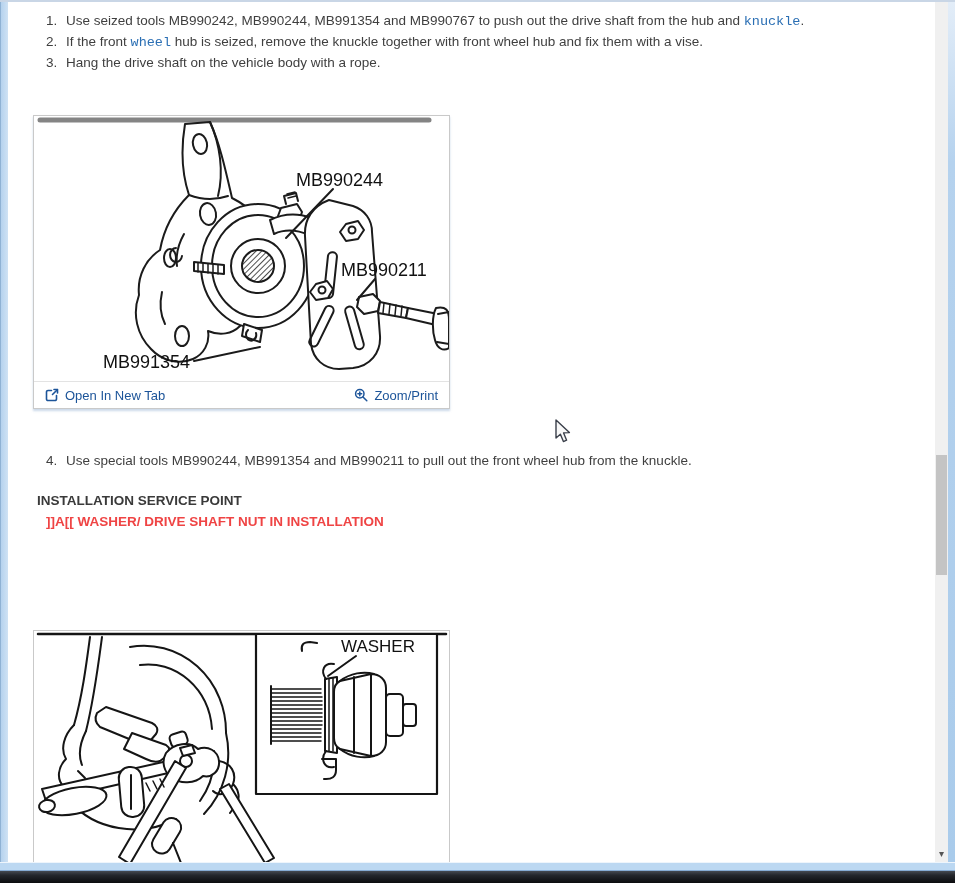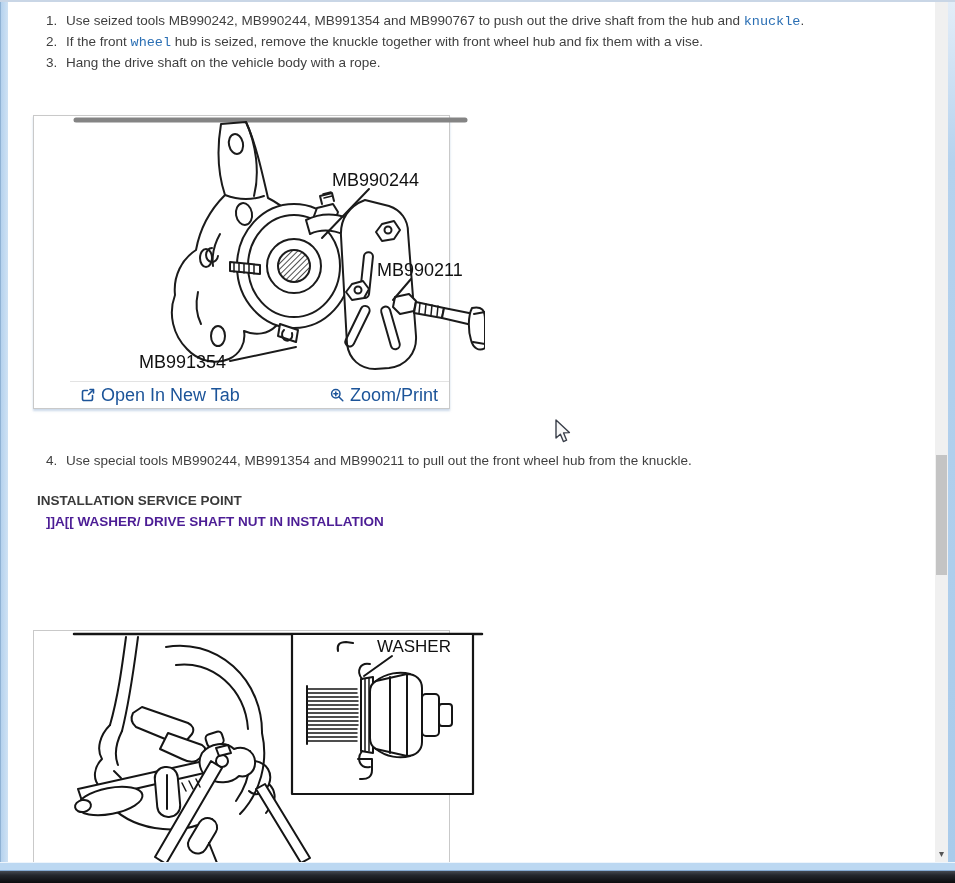--- a/index.html
+++ b/index.html
@@ -17,30 +17,30 @@
   .scroll-btn{position:absolute;left:0;bottom:0;width:13px;height:16px;background:#f0f0f0;color:#555;font-size:10px;line-height:15px;text-align:center;}
   
   .content{position:absolute;left:8px;top:2px;width:927px;height:860px;background:#fff;overflow:hidden;font-size:13.5px;color:#3f3f3f;}
   .steps{position:absolute;left:38px;top:9px;line-height:20px;white-space:nowrap;}
   .step{display:flex;}
   .step .num{width:15px;margin-right:5px;text-align:left;flex:none;}
   .ilink{color:#2b6fb4;text-decoration:none;cursor:pointer;font-family:Liberation Mono, monospace;}
   .step4{position:absolute;left:38px;top:449px;line-height:20px;display:flex;white-space:nowrap;}
   .step4 .num{width:15px;margin-right:5px;flex:none;}
   .h-service{position:absolute;left:29px;top:491px;font-weight:bold;color:#3a3a3a;}
-  .h-sub{position:absolute;left:38px;top:512px;font-weight:bold;color:#4c1d95;}
+  .h-sub{position:absolute;left:38px;top:512px;font-weight:bold;color:#ef4444;}
   .caution{position:absolute;left:25px;top:552px;width:886px;line-height:21px;text-indent:13px;margin:0;}
   .caution b{color:#3a3a3a;margin-right:4px;}
   
-  .figbox{position:absolute;left:25px;width:417px;background:#fff;border:1px solid #c9c9c9;box-shadow:0 2px 2px rgba(160,185,215,.55);padding-left:36px;}
+  .figbox{position:absolute;left:25px;width:417px;background:#fff;border:1px solid #c9c9c9;box-shadow:0 2px 2px rgba(160,185,215,.55);}
   .figbox1{top:113px;height:294px;}
   .figbox2{top:628px;height:310px;box-shadow:none;}
   .fig-img{display:block;}
   .fig-links{height:27px;border-top:1px solid #e3e3e3;display:flex;align-items:center;justify-content:space-between;padding:0 11px;}
-  .fig-link{display:flex;align-items:center;gap:6px;color:#1c5499;font-size:18px;cursor:pointer;text-decoration:none;}
+  .fig-link{display:flex;align-items:center;gap:6px;color:#1c5499;font-size:13px;cursor:pointer;text-decoration:none;}
   .fig-link svg{flex:none;}
   
   .cursor{position:absolute;left:555px;top:419px;}
   text{font-family:"Liberation Sans",sans-serif;}
 </style>
 </head>
 <body>
 
 <div class="window">
   <div class="content">

